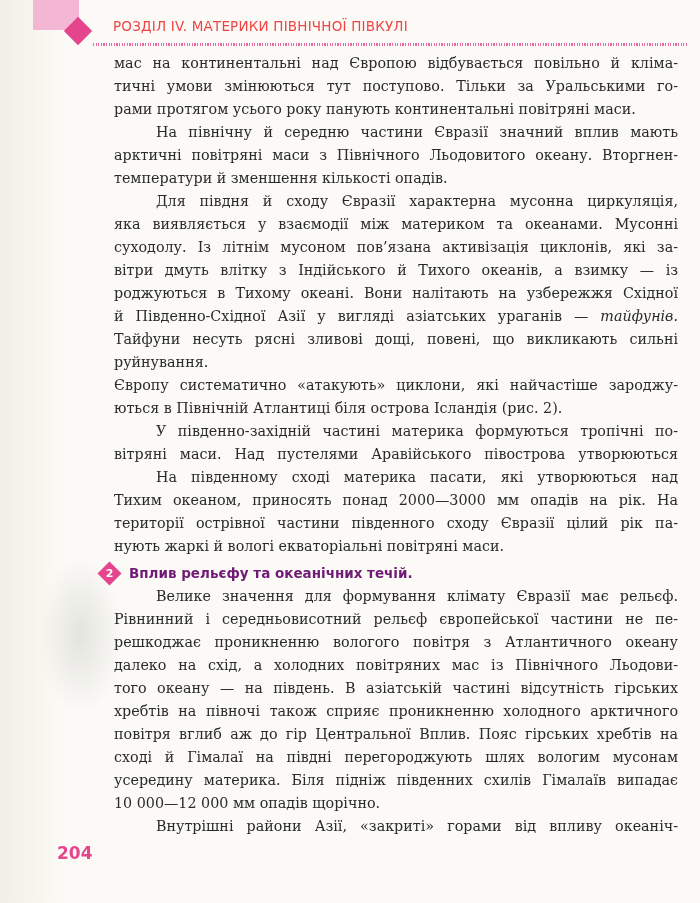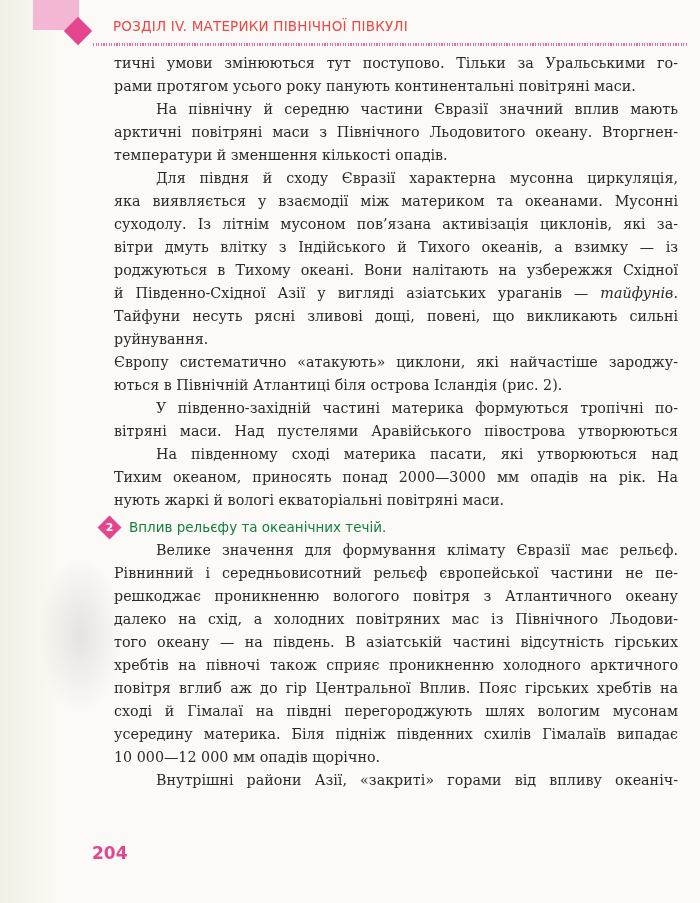--- a/index.html
+++ b/index.html
@@ -106,52 +106,52 @@
       line-height: 17px;
       text-align: center;
       color: #ffffff;
       font-family: "DejaVu Sans", "Liberation Sans", sans-serif;
       font-weight: bold;
       font-size: 11px;
     }
     .section-title {
       position: absolute;
       left: 15px; top: 0;
-      color: #15803d;
-      font-family: "DejaVu Sans", "Liberation Sans", sans-serif;
-      font-weight: normal;
+      color: #701a75;
+      font-family: "DejaVu Sans", "Liberation Sans", sans-serif;
+      font-weight: bold;
       font-size: 13.5px;
       white-space: nowrap;
     }
     .page-number {
       position: absolute;
       left: 57px; top: 843px;
       font-family: "DejaVu Sans", "Liberation Sans", sans-serif;
       font-weight: bold;
       font-size: 17px;
       color: #e4458d;
-      margin-left: 35px;
     }
   </style>
 </head>
 <body>
 
 <div class="page-edge"></div>
 <div class="gray-smudge"></div>
 
 <div>
   <div class="header-square"></div>
   <div class="header-diamond"></div>
   <div class="header-title">РОЗДІЛ IV. МАТЕРИКИ ПІВНІЧНОЇ ПІВКУЛІ</div>
   <div class="header-rule"></div>
 </div>
 
 <div class="text-block">
 
   <div class="para">
+    <span class="line">мас на континентальні над Європою відбувається повільно й кліма-</span>
     <span class="line">тичні умови змінюються тут поступово. Тільки за Уральськими го-</span>
     <span class="line last">рами протягом усього року панують континентальні повітряні маси.</span>
   </div>
 
   <div class="para">
     <span class="line indent">На північну й середню частини Євразії значний вплив мають</span>
     <span class="line">арктичні повітряні маси з Північного Льодовитого океану. Вторгнен-</span>
     <span class="line last">температури й зменшення кількості опадів.</span>
   </div>
 
@@ -172,20 +172,21 @@
   </div>
 
   <div class="para">
     <span class="line indent">У південно-західній частині материка формуються тропічні по-</span>
     <span class="line">вітряні маси. Над пустелями Аравійського півострова утворюються</span>
   </div>
 
   <div class="para">
     <span class="line indent">На південному сході материка пасати, які утворюються над</span>
     <span class="line">Тихим океаном, приносять понад 2000—3000 мм опадів на рік. На</span>
+    <span class="line">території острівної частини південного сходу Євразії цілий рік па-</span>
     <span class="line last">нують жаркі й вологі екваторіальні повітряні маси.</span>
   </div>
 
   <div class="section-heading" style="margin-top:4px;">
     <span class="section-badge"></span>
     <span class="section-number">2</span>
     <span class="section-title">Вплив рельєфу та океанічних течій.</span>
   </div>
 
   <div class="para">

